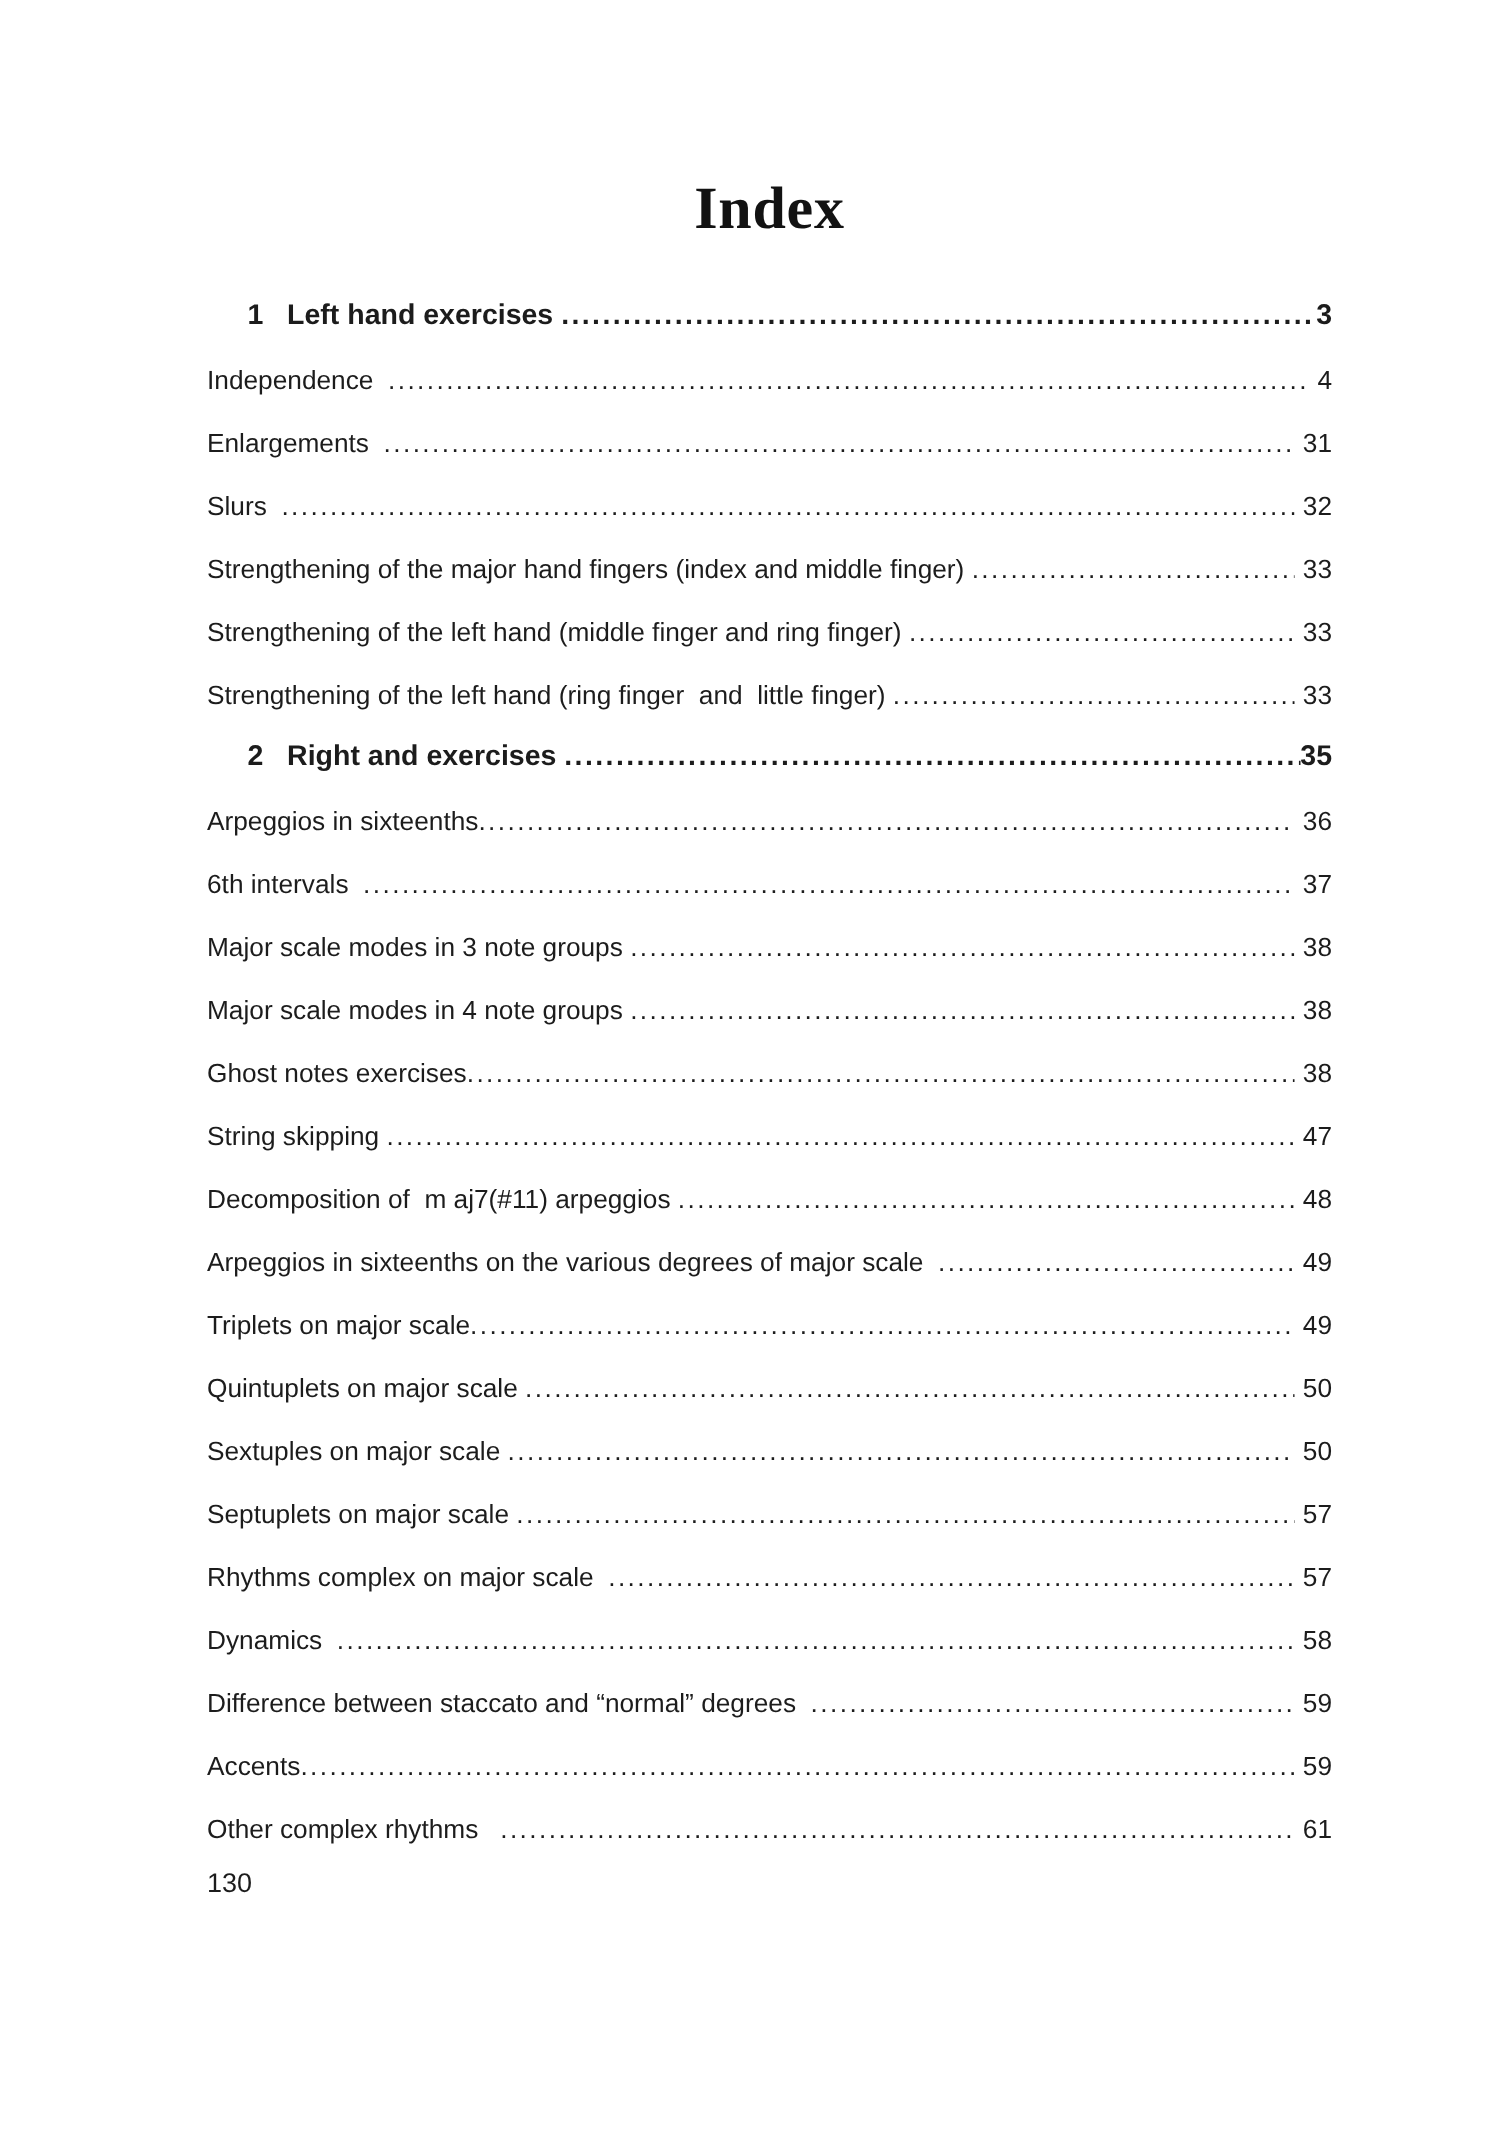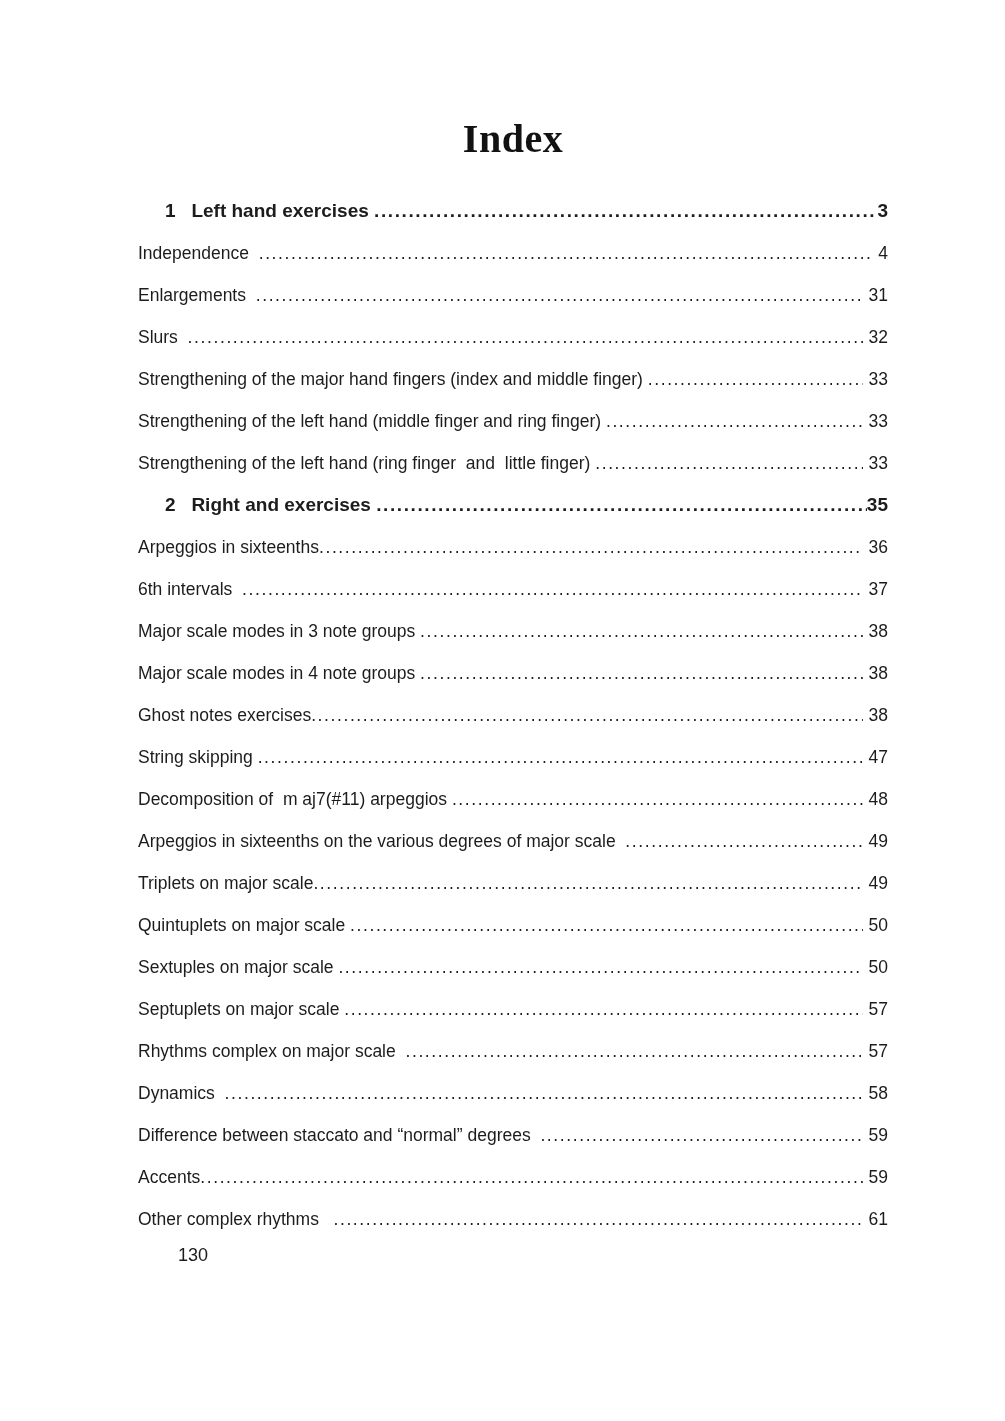--- a/index.html
+++ b/index.html
@@ -64,21 +64,20 @@
     font-weight: 700;
     font-size: 19px;
   }
   .toc-row.section {
     padding-left: 27px;
   }
   .footer-num {
     font-size: 18px;
     line-height: 30px;
     height: 30px;
-    margin-left: 40px;
   }
 </style>
 </head>
 <body>
 
 <div class="page">
   <h1 class="doc-title">Index</h1>
 
   <div class="toc">
       <div class="toc-row bold section">

